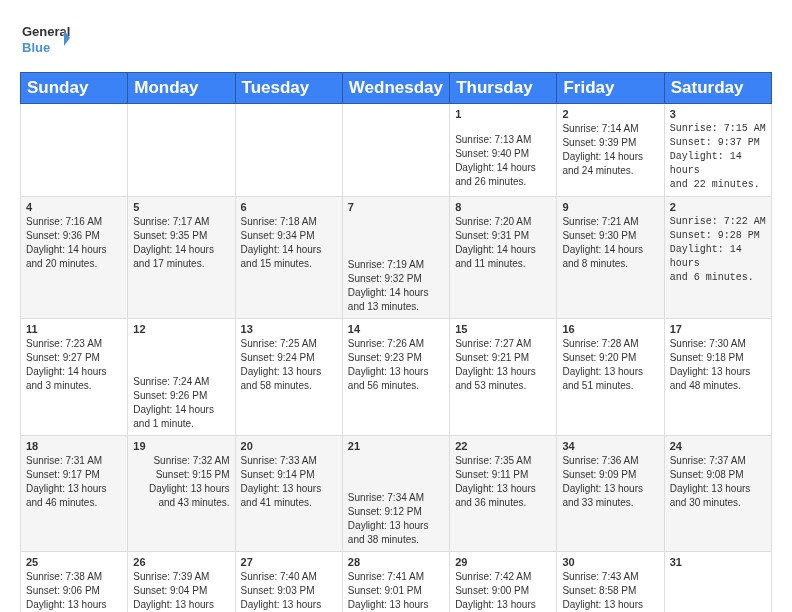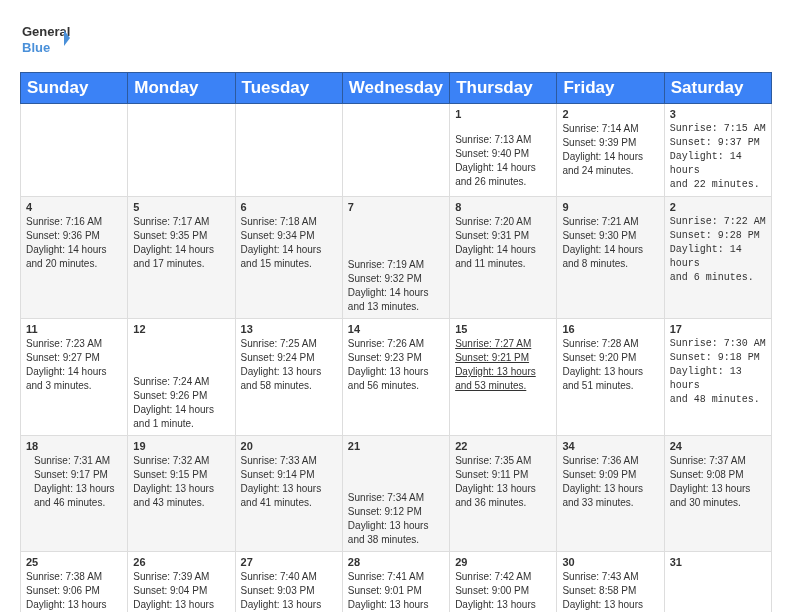--- a/index.html
+++ b/index.html
@@ -208,51 +208,51 @@
         </td>
         <td>
           <div class="day-number">14</div>
           <div class="day-info" style="white-space: pre-line;">Sunrise: 7:26 AM
 Sunset: 9:23 PM
 Daylight: 13 hours
 and 56 minutes.</div>
         </td>
         <td>
           <div class="day-number">15</div>
-          <div class="day-info" style="white-space: pre-line; text-decoration: underline;">Sunrise: 7:27 AM
+          <div class="day-info" style="white-space: pre-line;">Sunrise: 7:27 AM
 Sunset: 9:21 PM
 Daylight: 13 hours
 and 53 minutes.</div>
         </td>
         <td>
           <div class="day-number">16</div>
           <div class="day-info" style="white-space: pre-line;">Sunrise: 7:28 AM
 Sunset: 9:20 PM
 Daylight: 13 hours
 and 51 minutes.</div>
         </td>
         <td>
           <div class="day-number">17</div>
-          <div class="day-info" style="white-space: pre-line; font-family: Liberation Mono, monospace;">Sunrise: 7:30 AM
+          <div class="day-info" style="white-space: pre-line;">Sunrise: 7:30 AM
 Sunset: 9:18 PM
 Daylight: 13 hours
 and 48 minutes.</div>
         </td>
       </tr>
       <tr>
         <td>
           <div class="day-number">18</div>
-          <div class="day-info" style="white-space: pre-line; margin-left: 8px;">Sunrise: 7:31 AM
+          <div class="day-info" style="white-space: pre-line;">Sunrise: 7:31 AM
 Sunset: 9:17 PM
 Daylight: 13 hours
 and 46 minutes.</div>
         </td>
         <td>
           <div class="day-number">19</div>
-          <div class="day-info" style="white-space: pre-line;">Sunrise: 7:32 AM
+          <div class="day-info" style="white-space: pre-line; text-align: right;">Sunrise: 7:32 AM
 Sunset: 9:15 PM
 Daylight: 13 hours
 and 43 minutes.</div>
         </td>
         <td>
           <div class="day-number">20</div>
           <div class="day-info" style="white-space: pre-line;">Sunrise: 7:33 AM
 Sunset: 9:14 PM
 Daylight: 13 hours
 and 41 minutes.</div>

